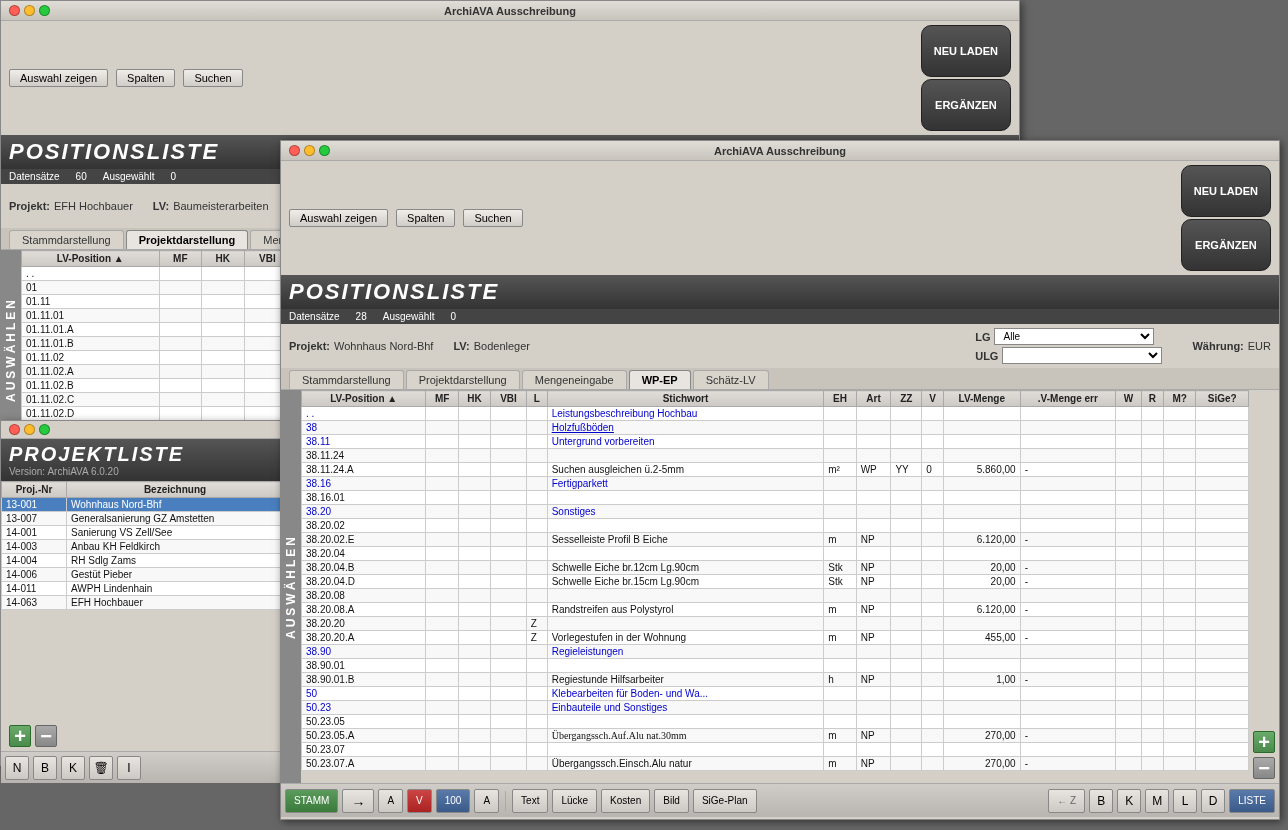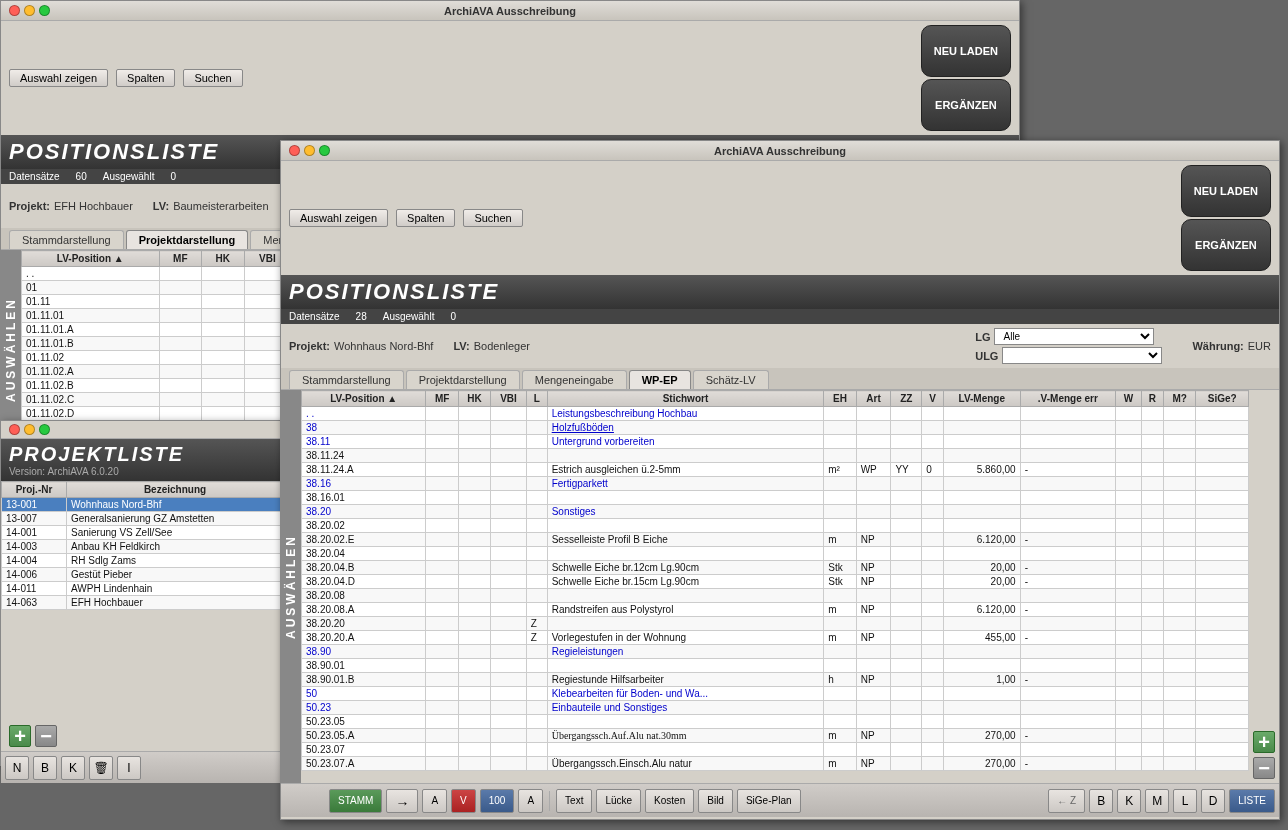--- a/index.html
+++ b/index.html
@@ -233,21 +233,20 @@
       background: linear-gradient(to bottom, #e8e4e0, #ccc8c4);
       border: 1px solid #888;
       display: flex; align-items: center; justify-content: center;
       cursor: pointer;
       font-size: 12px;
       border-radius: 2px;
     }
     .toolbar-btn.active-green {
       background: linear-gradient(to bottom, #5a9a5a, #3a7a3a);
       color: white;
-      margin-left: 44px;
     }
     .toolbar-btn.active-blue {
       background: linear-gradient(to bottom, #5a7aaa, #3a5a8a);
       color: white;
     }
     .toolbar-btn.active-red {
       background: linear-gradient(to bottom, #cc4444, #aa2222);
       color: white;
     }
 
@@ -891,21 +890,21 @@
                 <td></td>
                 <td></td>
                 <td></td>
               </tr>
               <tr>
                 <td class="">38.11.24.A</td>
                 <td></td>
                 <td></td>
                 <td></td>
                 <td></td>
-                <td class="" style="max-width:200px;overflow:hidden;">Estrich ausgleichen ü.2-5mm</td>
+                <td class="" style="max-width:200px;overflow:hidden;">Suchen ausgleichen ü.2-5mm</td>
                 <td>m²</td>
                 <td>WP</td>
                 <td>YY</td>
                 <td>0</td>
                 <td style="text-align:right;">5.860,00</td>
                 <td>-</td>
                 <td></td>
                 <td></td>
                 <td></td>
                 <td></td>

